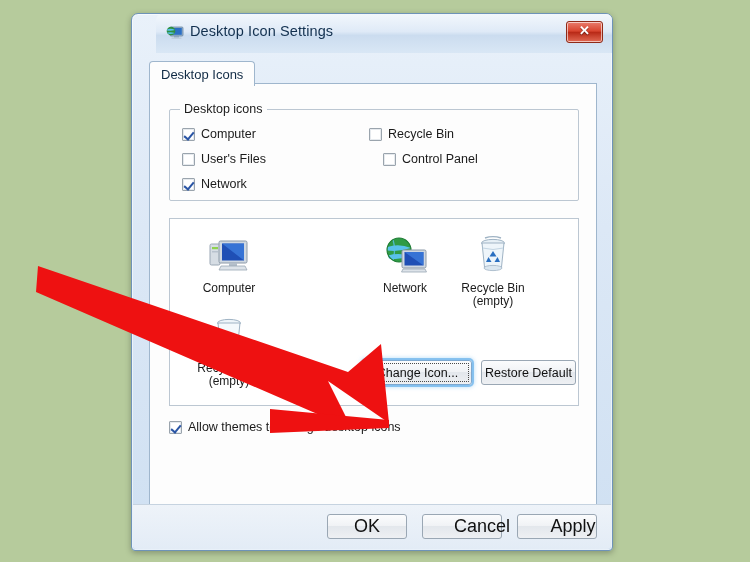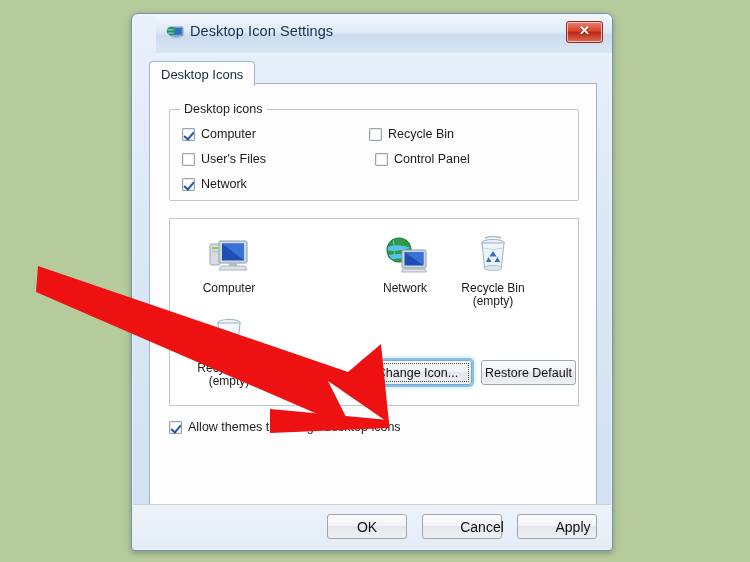--- a/index.html
+++ b/index.html
@@ -114,21 +114,21 @@
   
   #bottom-bar{
     position:absolute;left:1px;right:1px;bottom:1px;height:44px;
     background:linear-gradient(180deg,#eef3f9 0%,#e3ecf6 100%);
     border-top:1px solid #c6d3e0;border-radius:0 0 4px 4px;
   }
   .btn-bottom{
     position:absolute;top:9px;width:80px;height:25px;box-sizing:border-box;
     border:1px solid #9aa7b4;border-radius:3px;
     background:linear-gradient(180deg,#fbfcfd 0%, #f0f2f5 48%, #e3e7ec 50%, #eef0f3 100%);
-    font-size:14px;color:#111;display:flex;align-items:center;justify-content:center;
+    font-size:18px;color:#111;display:flex;align-items:center;justify-content:center;
     cursor:pointer;
   }
   #btn-ok{left:194px;}
   #btn-cancel{left:289px;padding-left:40px;}
   #btn-apply{left:384px;padding-left:32px;}
 
   
   #arrow-overlay{position:absolute;left:0;top:0;width:750px;height:562px;pointer-events:none;}
 </style>
 </head>
@@ -174,21 +174,21 @@
           <span class="cb-label">User's Files</span>
         </div>
         <div class="cb-row" style="left:12px;top:67px;">
           <span class="cbox checked"></span>
           <span class="cb-label">Network</span>
         </div>
         <div class="cb-row" style="left:199px;top:17px;">
           <span class="cbox"></span>
           <span class="cb-label">Recycle Bin</span>
         </div>
-        <div class="cb-row" style="left:205px;top:42px;text-align:center;">
+        <div class="cb-row" style="left:213px;top:42px;text-align:center;">
           <span class="cbox"></span>
           <span class="cb-label">Control Panel</span>
         </div>
       </div>
 
       <div id="preview-panel">
 
         <div class="icon-cell" style="left:13px;top:12px;">
           <div class="icon-art">
             <svg viewBox="0 0 48 48" width="48" height="48">

